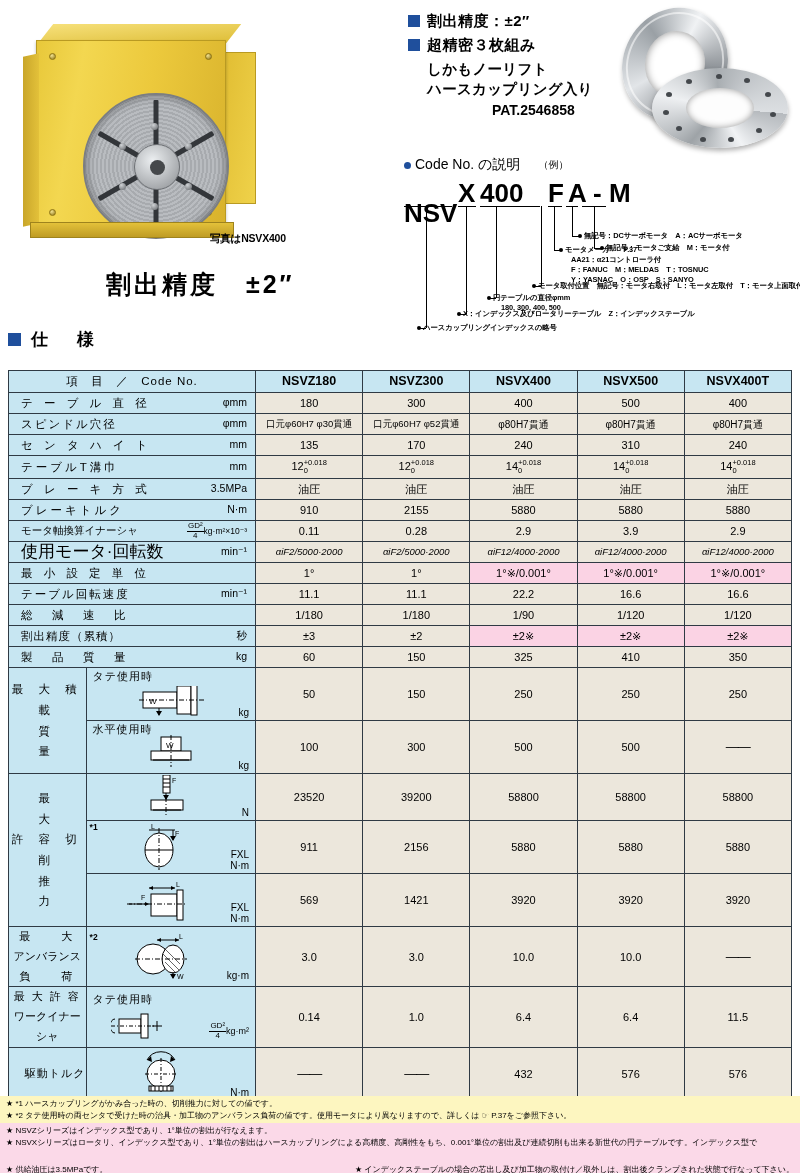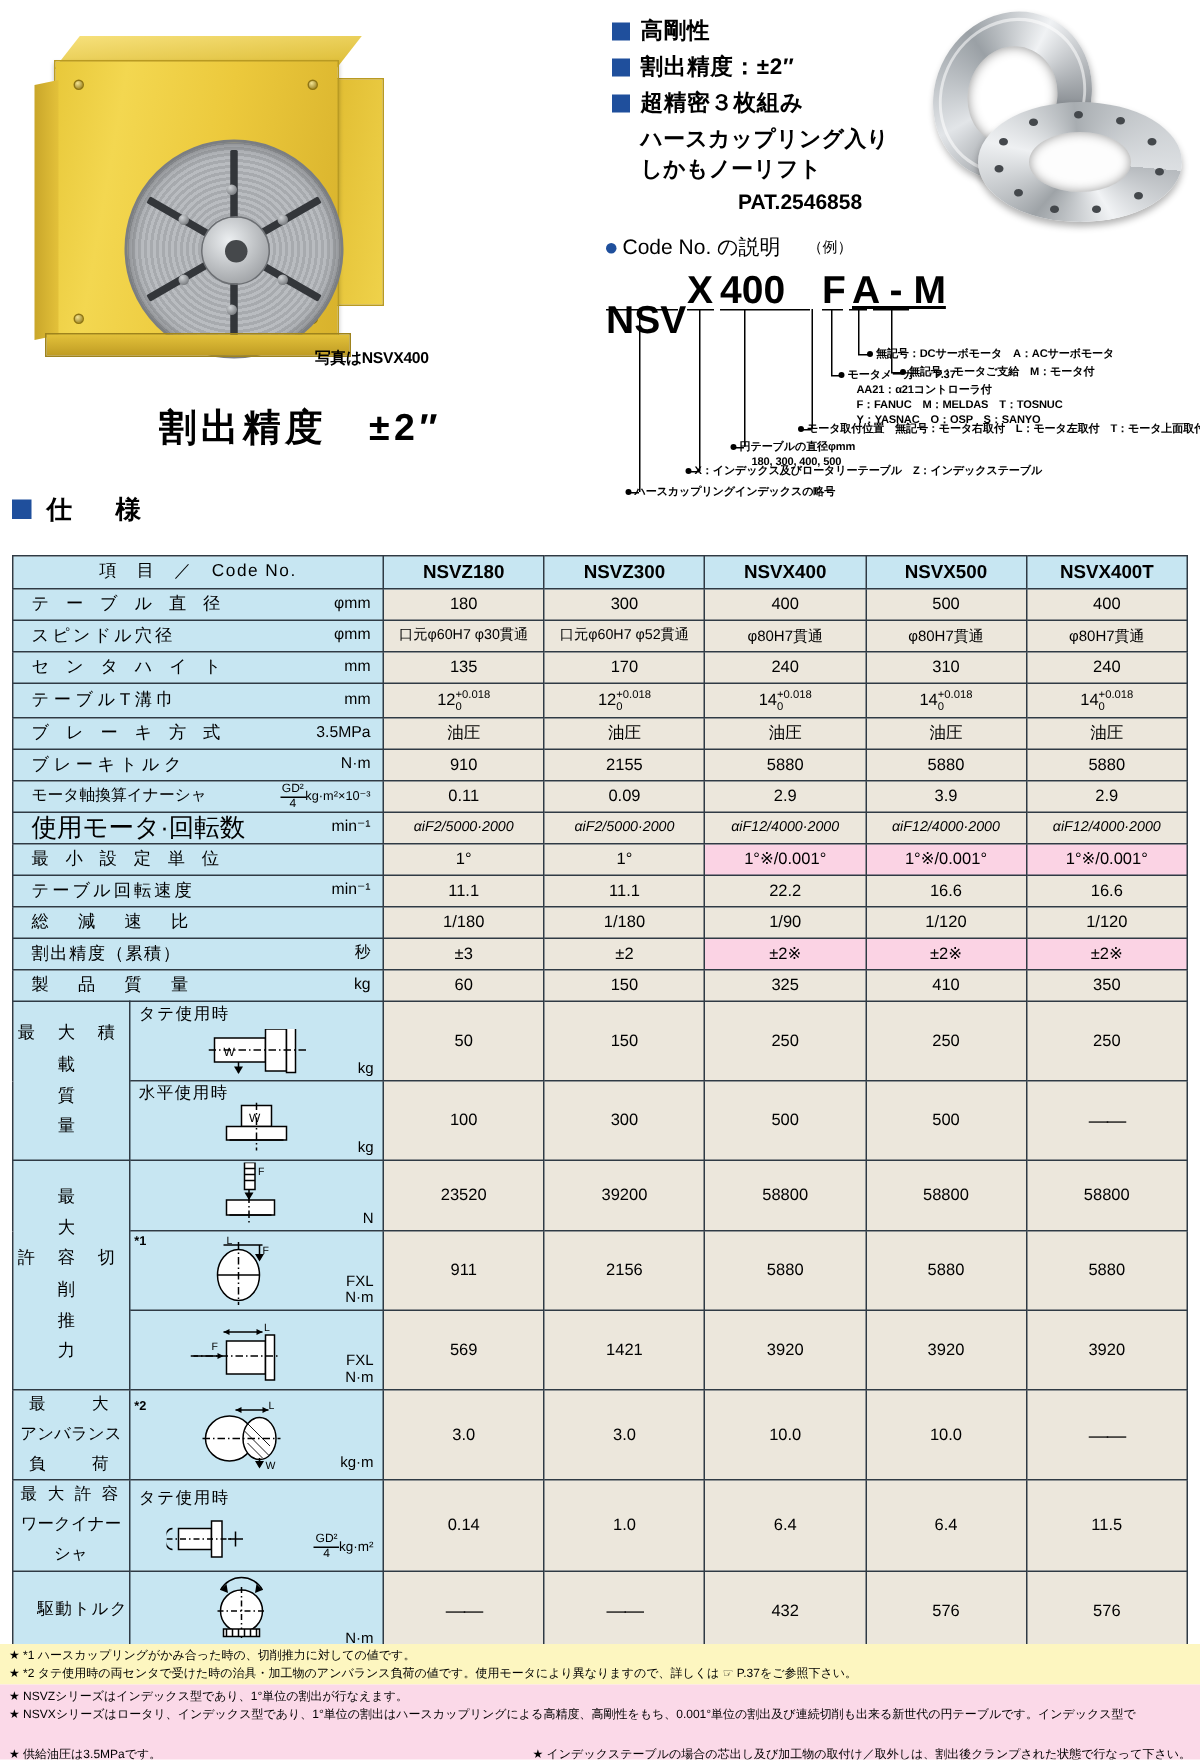--- a/index.html
+++ b/index.html
@@ -206,32 +206,28 @@
           </div>
         </div>
       </div>
       <div class="pt-base"></div>
     </div>
     <div class="photo-cap">写真はNSVX400</div>
 
     <div class="features">
       <div class="feat">
         <span class="sq"></span>
-        <span class="feat-t">高剛性</span>
-      </div>
-      <div class="feat">
-        <span class="sq"></span>
         <span class="feat-t">割出精度：±2″</span>
       </div>
       <div class="feat">
         <span class="sq"></span>
         <span class="feat-t">超精密３枚組み</span>
       </div>
+      <div class="feat-sub">しかもノーリフト</div>
       <div class="feat-sub">ハースカップリング入り</div>
-      <div class="feat-sub">しかもノーリフト</div>
       <div class="pat">PAT.2546858</div>
     </div>
 
     <div class="bearing">
       <div class="ring-a">
           <span class="groove"></span>
         </div>
       <div class="ring-b">
         <span class="bhole" style="left:64px;top:6px;"></span>
         <span class="bhole" style="left:92px;top:10px;"></span>
@@ -252,21 +248,21 @@
         <span class="dot"></span>
         <span>Code No. の説明</span>
         <span class="ex">（例）</span>
       </div>
 
       <div class="code-str">
         <span class="cs" style="left:0px;margin-top:20px;">NSV</span>
         <span class="cs" style="left:54px;">X</span>
         <span class="cs" style="left:76px;">400</span>
         <span class="cs" style="left:144px;">F</span>
-        <span class="cs" style="left:164px;text-decoration:underline;">A - M</span>
+        <span class="cs" style="left:164px;">A - M</span>
       </div>
 
       <div style="position:relative;height:128px;">
 
         <span class="hline" style="left:0px;  top:-2px; width:48px;"></span>
         <span class="hline" style="left:54px; top:-2px; width:18px;"></span>
         <span class="hline" style="left:76px; top:-2px; width:60px;"></span>
         <span class="hline" style="left:144px;top:-2px; width:14px;"></span>
         <span class="hline" style="left:162px;top:-2px; width:12px;"></span>
         <span class="hline" style="left:178px;top:-2px; width:24px;"></span>
@@ -427,21 +423,21 @@
     </tr>
 
     <tr class="r">
       <td class="lbl" colspan="3">
             <div class="rowlab">
               <span class="nm tight">モータ軸換算イナーシャ</span>
               <span class="un" style="font-size:8.5px"><span class="frac"><i>GD²</i>4</span><span>kg·m²×10⁻³</span></span>
             </div>
           </td>
       <td class="val">0.11</td>
-      <td class="val">0.09</td>
+      <td class="val">0.28</td>
       <td class="val">2.9</td>
       <td class="val">3.9</td>
       <td class="val">2.9</td>
     </tr>
 
     <tr class="r">
       <td class="lbl" colspan="3">
             <div class="rowlab">
               <span class="nm tight" style="font-size:17px">使用モータ·回転数</span>
               <span class="un">min⁻¹</span>

